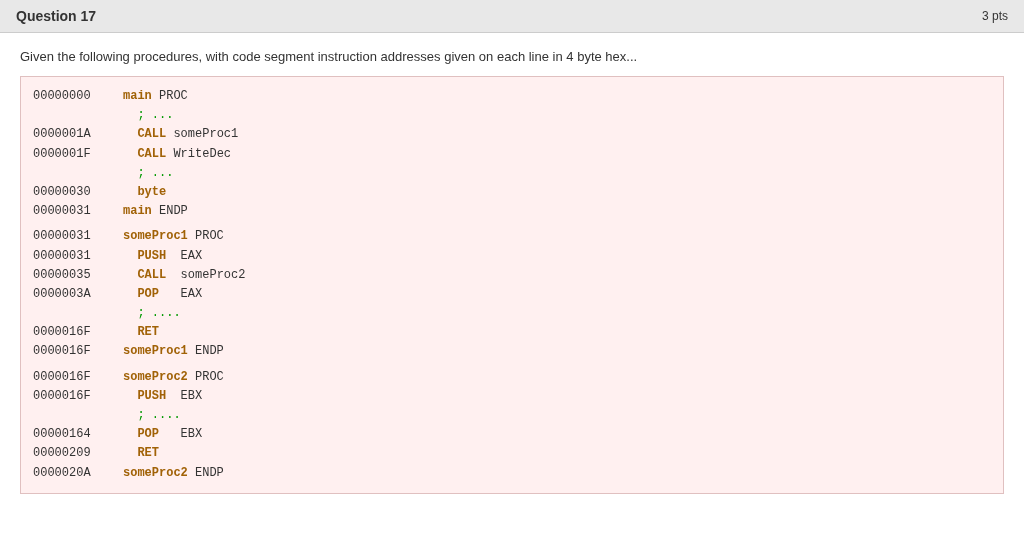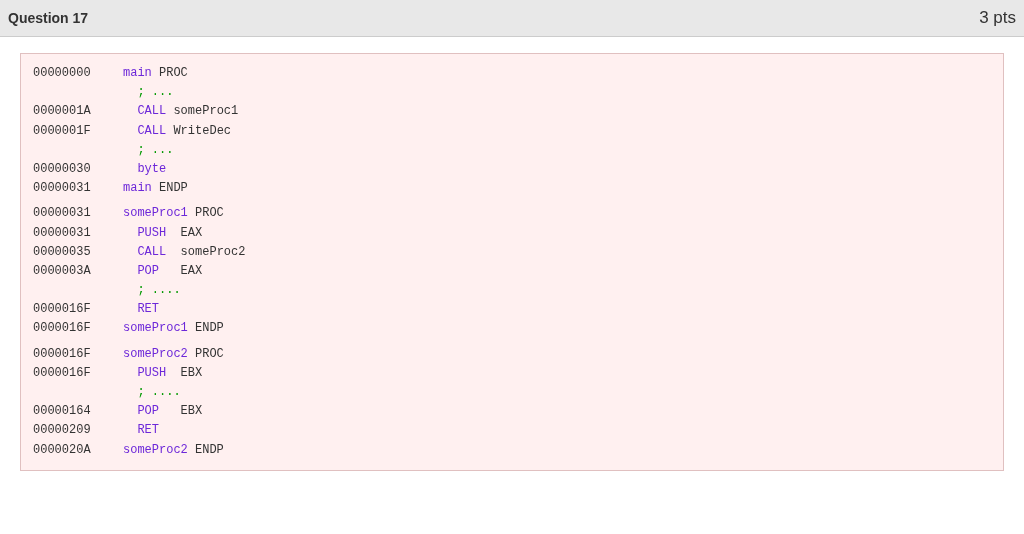--- a/index.html
+++ b/index.html
@@ -11,30 +11,30 @@
     }
     .page {
       width: 1024px;
       min-height: 534px;
       background: #fff;
     }
     .header {
       display: flex;
       justify-content: space-between;
       align-items: center;
-      padding: 8px 8px;
+      padding: 8px 16px;
       background: #e8e8e8;
       border-bottom: 1px solid #ccc;
     }
     .header-title {
       font-size: 14px;
       font-weight: bold;
     }
     .header-pts {
-      font-size: 17px;
+      font-size: 12px;
     }
     .content {
       padding: 16px 20px;
     }
     .question-text {
       font-size: 13px;
       margin-bottom: 12px;
       color: #333;
     }
     .code-block {
@@ -50,41 +50,42 @@
     .code-line {
       display: flex;
       white-space: pre;
     }
     .addr {
       color: #333;
       min-width: 90px;
       display: inline-block;
     }
     .kw {
-      color: #6d28d9;
-      font-weight: normal;
+      color: #a16207;
+      font-weight: bold;
     }
     .comment {
       color: #009900;
     }
     .code-gap {
       height: 6px;
     }
   </style>
 </head>
 <body>
 
 <div class="page">
 
   <div class="header">
     <span class="header-title">Question 17</span>
     <span class="header-pts">3 pts</span>
   </div>
 
   <div class="content">
+    <p class="question-text">Given the following procedures, with code segment instruction addresses given on each line in 4 byte hex...</p>
 
     <div class="code-block">
 
       <div class="code-line"><span class="addr">00000000</span><span class="kw">main</span><span> PROC</span></div>
       <div class="code-line"><span class="addr"></span><span class="comment">  ; ...</span></div>
       <div class="code-line"><span class="addr"></span></div>
       <div class="code-line"><span class="addr">0000001A</span><span class="kw">  CALL</span><span> someProc1</span></div>
       <div class="code-line"><span class="addr">0000001F</span><span class="kw">  CALL</span><span> WriteDec</span></div>
       <div class="code-line"><span class="addr"></span><span class="comment">  ; ...</span></div>
       <div class="code-line"><span class="addr">00000030</span><span class="kw">  byte</span></div>

